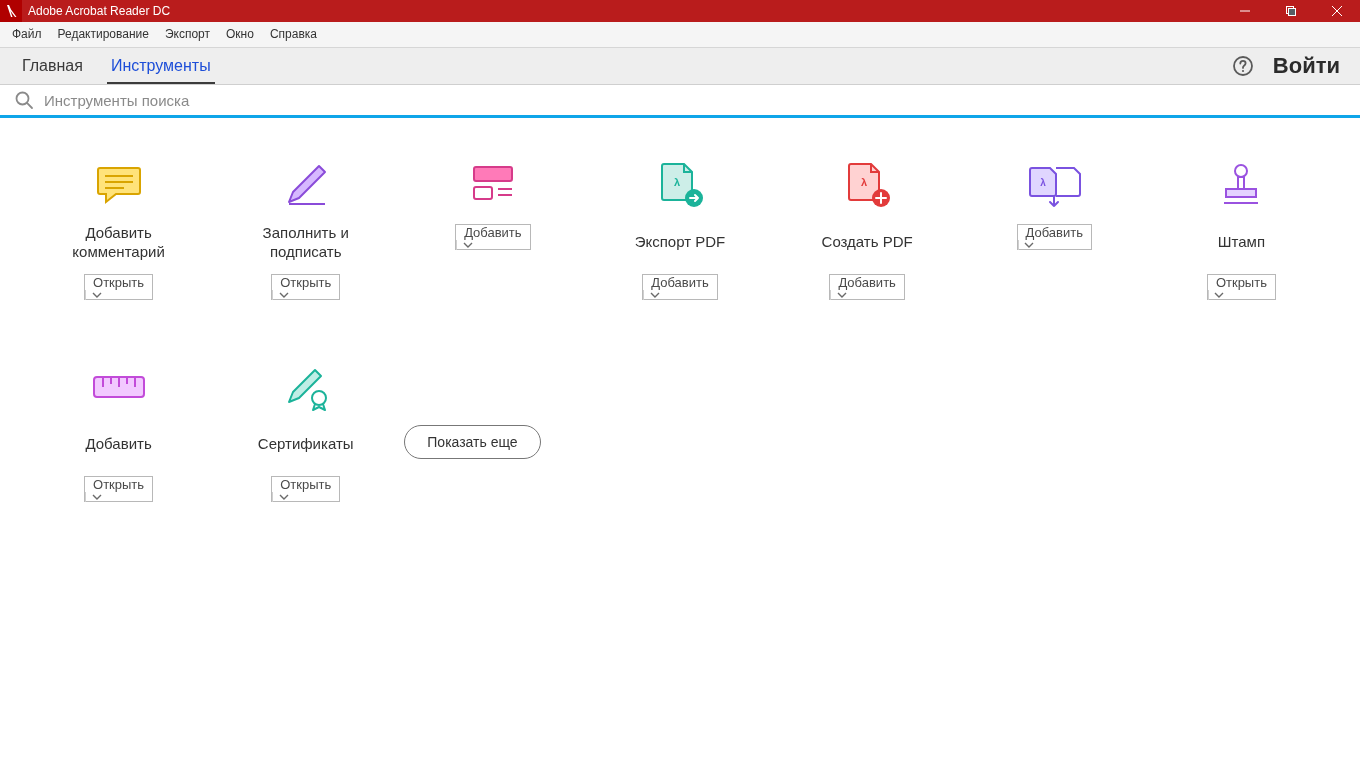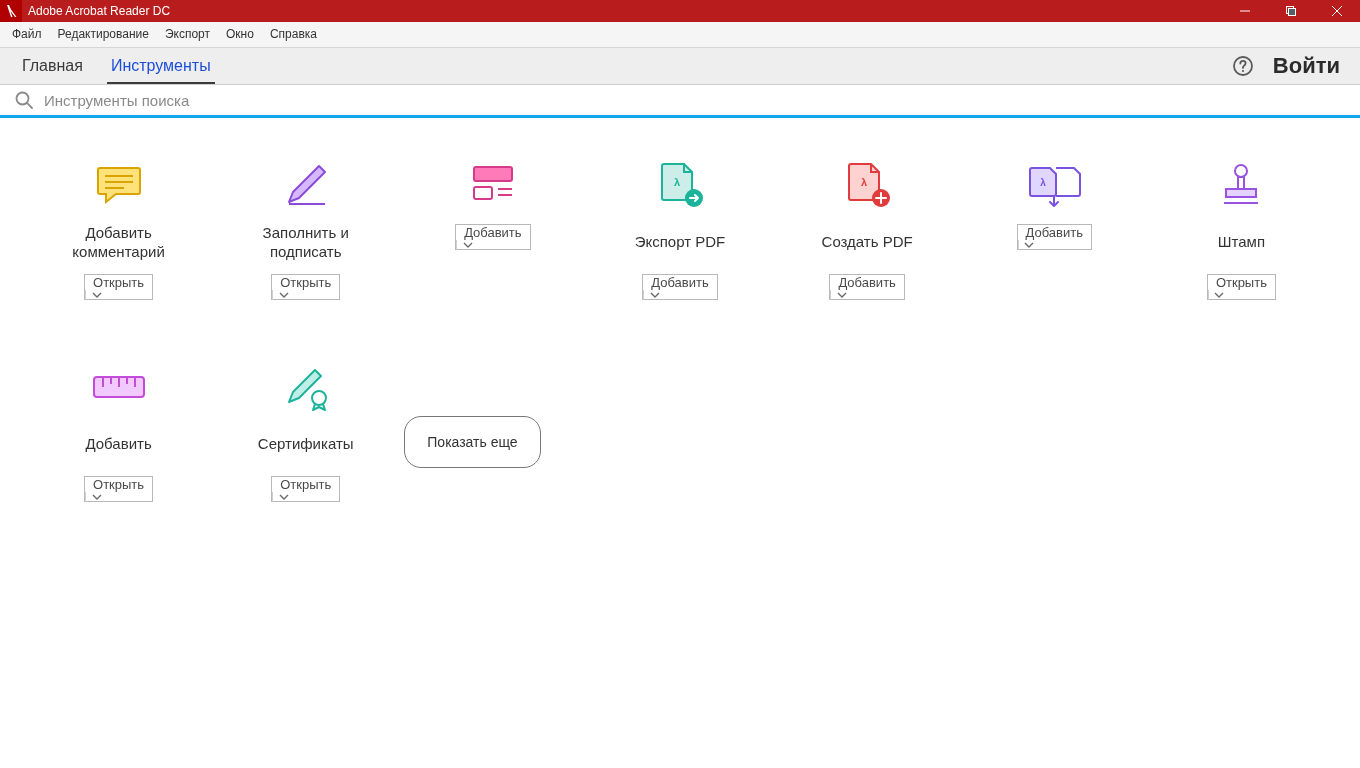--- a/index.html
+++ b/index.html
@@ -31,21 +31,21 @@
 .toolsarea { padding: 40px 30px 0 30px; }
 .toolsgrid { display: grid; grid-template-columns: repeat(7, 1fr); column-gap: 10px; row-gap: 60px; }
 .tool { display: flex; flex-direction: column; align-items: center; text-align: center; }
 .tool .iconwrap { height: 54px; display: flex; align-items: center; justify-content: center; }
 .tool .label { font-size: 15px; color: #333; margin-top: 10px; line-height: 1.3; min-height: 40px; display: flex; align-items: center; justify-content: center; white-space: pre-line; }
 .tool .actionbtn { margin-top: 12px; height: 26px; border: 1px solid #b8b8b8; background: #fff; display: inline-flex; align-items: stretch; font-size: 13px; color: #4a4a4a; flex-direction: column; }
 .tool .actionbtn .lbl { padding: 0 8px; display: flex; align-items: center; }
 .tool .actionbtn .caret { width: 22px; border-left: 1px solid #cfcfcf; display: flex; align-items: center; justify-content: center; }
 
 .showmore-cell { display: flex; align-items: center; justify-content: flex-start; }
-.showmore { height: 52px; padding: 16px 22px; border: 1px solid #777; border-radius: 17px; background: #fff; font-size: 14px; color: #333; display: inline-flex; align-items: center; margin-top: 22px; }
+.showmore { height: 34px; padding: 16px 22px; border: 1px solid #777; border-radius: 17px; background: #fff; font-size: 14px; color: #333; display: inline-flex; align-items: center; margin-top: 22px; }
 
 svg { display: block; }
 </style>
 </head>
 <body>
 
 <div class="titlebar">
   <div class="appicon">
     <svg viewBox="0 0 14 14">
         <path d="M3 1 L7 13 L8.5 13 L6.5 7 L11 13 L12.5 13 L7 5.5 L5 1 Z" fill="#fff"></path>

